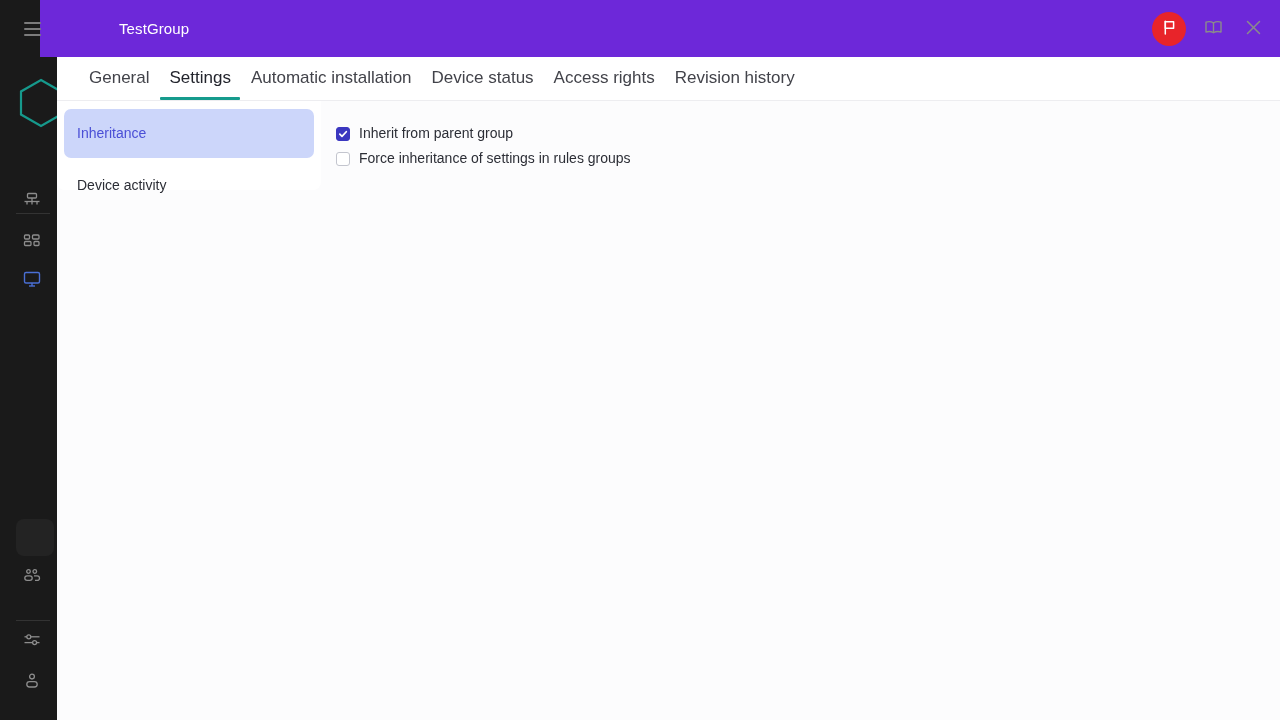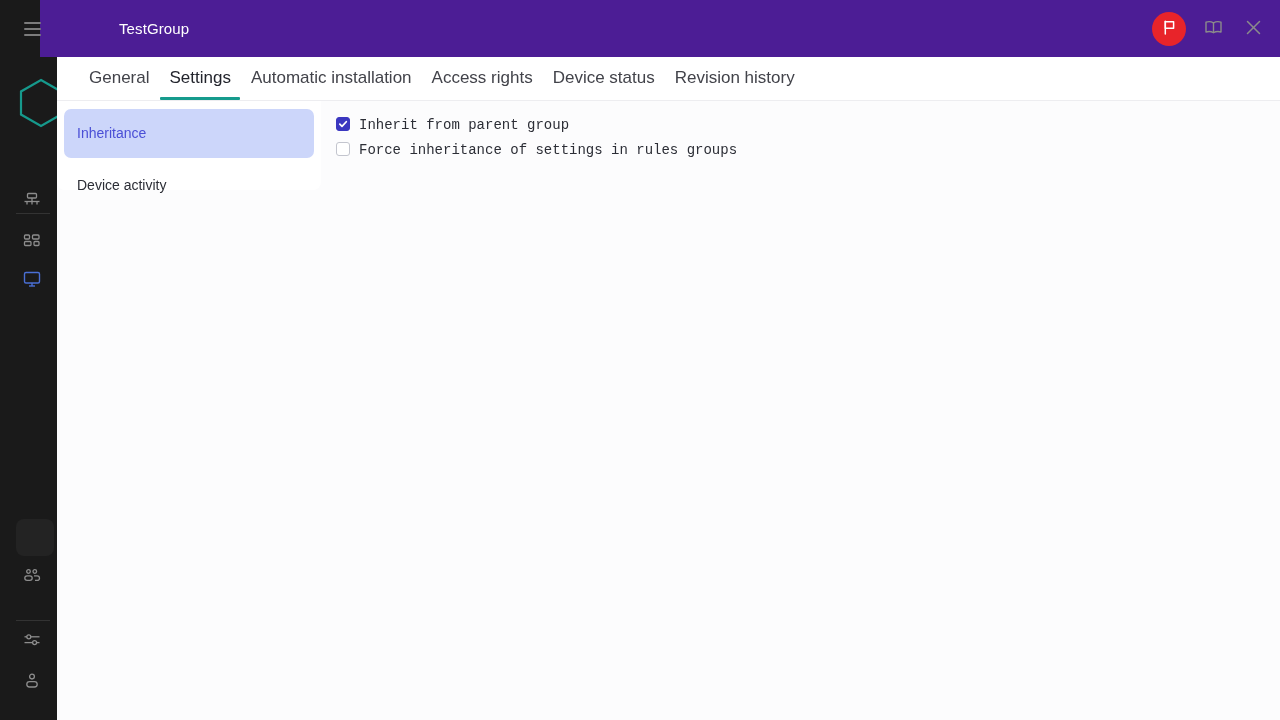--- a/index.html
+++ b/index.html
@@ -62,21 +62,21 @@
     background: #232323;
     border-radius: 8px;
   }
 
   
   .window-header {
     position: absolute;
     left: 40px; top: 0;
     width: 1240px;
     height: 57px;
-    background: #4c1d95;
+    background: #6d28d9;
     z-index: 3;
     text-decoration: underline;
   }
   .hamburger {
     position: absolute;
     left: 24px;
     top: 22px;
     width: 17px;
     height: 13px;
     z-index: 4;
@@ -214,24 +214,23 @@
   .subnav-item + .subnav-item { margin-top: 3px; }
 
   .settings-pane {
     position: absolute;
     left: 279px;
     top: 16px;
     width: 700px;
   }
   .check-row {
     display: flex;
-    align-items: flex-start;
+    align-items: flex-end;
     height: 24px;
     margin-bottom: 0px;
-    font-family: Liberation Mono, monospace;
   }
   .check-row + .check-row { margin-top: 1px; }
   .cbox {
     width: 14px;
     height: 14px;
     border-radius: 3px;
     box-sizing: border-box;
     flex: 0 0 auto;
     margin-right: 9px;
     cursor: pointer;
@@ -378,22 +377,22 @@
       <span></span>
       <span></span>
   </div>
 
   <div class="content">
 
     <div class="tabbar">
       <div class="tab">General</div>
       <div class="tab active">Settings</div>
       <div class="tab">Automatic installation</div>
+      <div class="tab">Device status</div>
       <div class="tab">Access rights</div>
-      <div class="tab">Device status</div>
       <div class="tab">Revision history</div>
     </div>
 
     <div class="body-area">
 
       <div class="subnav">
         <div class="subnav-item active">Inheritance</div>
         <div class="subnav-item">Device activity</div>
       </div>
 

